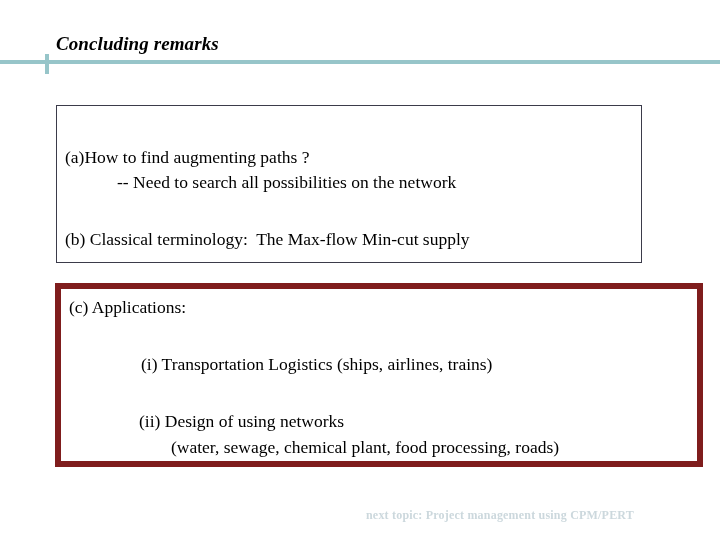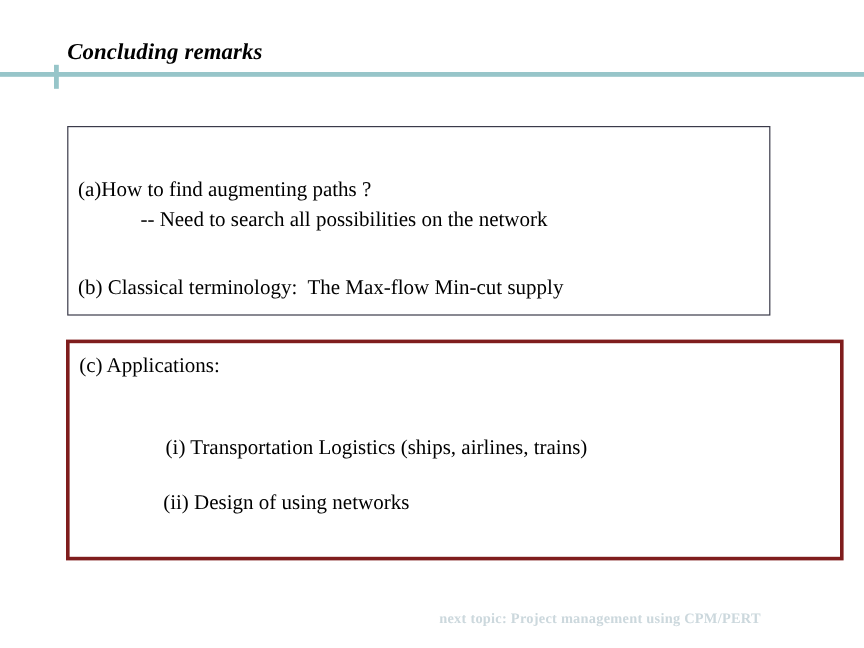--- a/index.html
+++ b/index.html
@@ -58,40 +58,40 @@
     top: 105px;
     width: 586px;
     height: 158px;
     border: 1px solid #3b3b4a;
   }
   .box-red {
     left: 55px;
     top: 283px;
     width: 648px;
     height: 184px;
-    border: 3px solid #7f1d1d;
+    border: 6px solid #7f1d1d;
     text-align: right;
   }
 
   
   .line {
     position: absolute;
     font-size: 17.5px;
     line-height: 1.16;
     white-space: pre;
   }
 
   
   .line-a1   { left: 8px;   top: 9px; margin-top: 32px;  }
   .line-a2   { left: 60px;  top: 66px; }
   .line-a3   { left: 8px;   top: 123px;}
 
   
   .line-c1   { left: 8px;   top: 8px;   }
-  .line-c2   { left: 80px;  top: 65px; margin-top: 11px;  }
+  .line-c2   { left: 80px;  top: 65px;  }
   .line-c3   { left: 78px;  top: 122px; }
   .line-c4   { left: 110px; top: 148px; }
 
   
   .footer-note {
     position: absolute;
     left: 366px;
     top: 508px;
     font-size: 12px;
     font-weight: bold;
@@ -111,15 +111,16 @@
 <div class="content-box box-gray">
   <div class="line line-a1">(a)How to find augmenting paths ?</div>
   <div class="line line-a2">-- Need to search all possibilities on the network</div>
   <div class="line line-a3">(b) Classical terminology:  The Max-flow Min-cut supply</div>
 </div>
 
 <div class="content-box box-red">
   <div class="line line-c1">(c) Applications:</div>
   <div class="line line-c2">(i) Transportation Logistics (ships, airlines, trains)</div>
   <div class="line line-c3">(ii) Design of using networks</div>
+  <div class="line line-c4">(water, sewage, chemical plant, food processing, roads)</div>
 </div>
 
 <div class="footer-note">next topic: Project management using CPM/PERT</div>
 
 </body></html>

